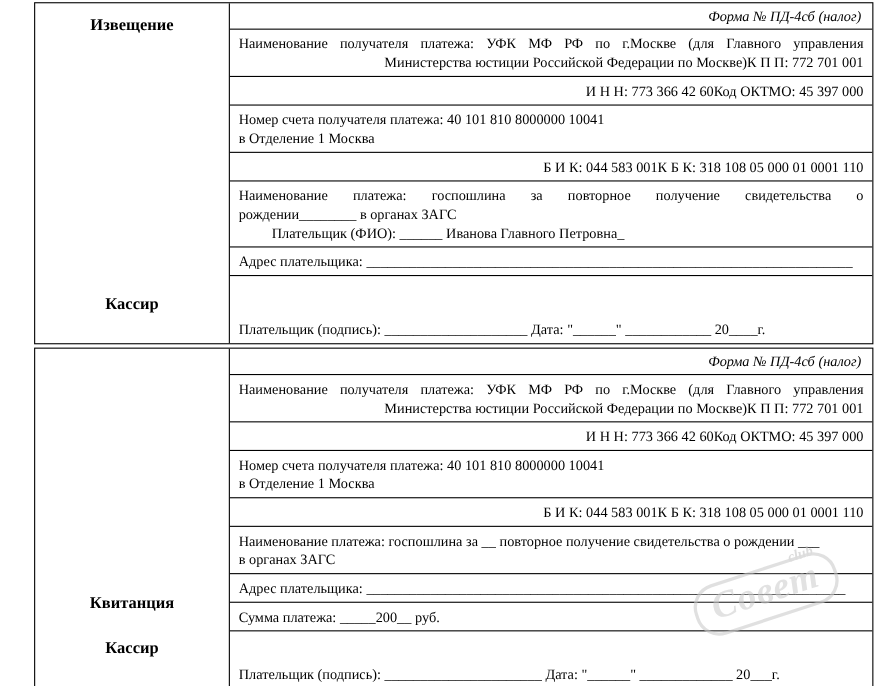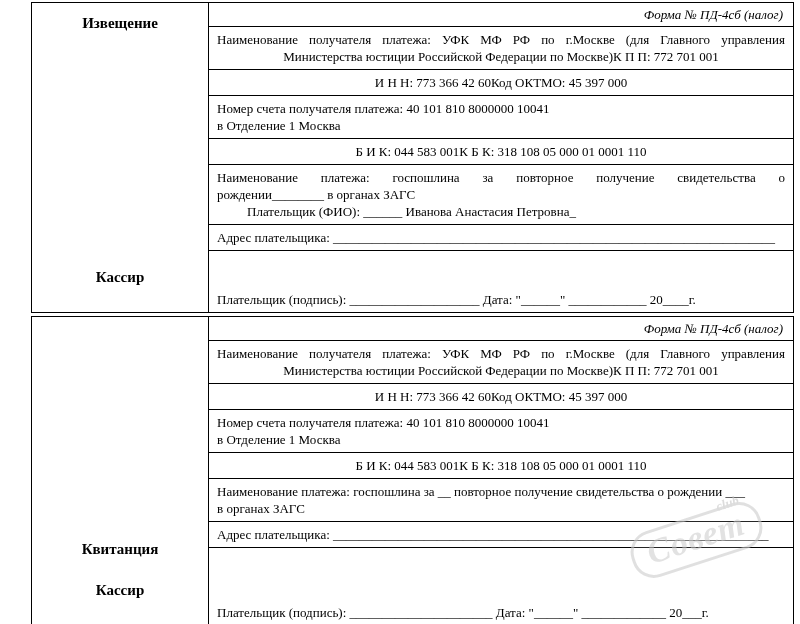--- a/index.html
+++ b/index.html
@@ -21,21 +21,21 @@
   .left .title{font-weight:bold;font-size:15px;}
   .left .spacer{flex:1;}
   .left .gap{height:24px;}
 
   .right{flex:1;display:flex;flex-direction:column;min-width:0;}
   .row{padding:4px 8px;border-bottom:1px solid #000;line-height:17px;}
   .row-formno{text-align:right;font-style:italic;padding:3px 10px;}
   .row-sig{margin-top:auto;border-bottom:none;}
   .nowrap{white-space:nowrap;overflow:hidden;}
   .b{font-weight:normal;}
-  .flexline{display:flex;justify-content:center;}
+  .flexline{display:flex;justify-content:flex-end;}
   .jl{text-align:justify;text-align-last:justify;}
   .indent{padding-left:30px;}
 
   .watermark{
     position:absolute;right:36px;top:516px;transform:rotate(-18deg);
     opacity:.6;pointer-events:none;
   }
   .wm-box{
     border:3px solid #cccccc;border-radius:22px;padding:0 14px 4px;
     position:relative;background:rgba(255,255,255,.25);
@@ -82,21 +82,21 @@
       </div>
 
       <div class="row flexline">
         <span><span class="b">Б И К:</span> <span>044 583 001</span></span>
         <span><span class="b">К Б К:</span> <span>318 108 05 000 01 0001 110</span></span>
       </div>
 
       <div class="row">
         <div class="jl"><span class="b">Наименование платежа:</span> <span>госпошлина за повторное получение свидетельства о</span></div>
         <div>рождении________ в органах ЗАГС</div>
-        <div class="indent nowrap"><span class="b">Плательщик (ФИО):</span> <span>______ Иванова Анастасия Петровна_</span></div>
+        <div class="indent nowrap"><span class="b">Плательщик (ФИО):</span> <span>______ Иванова Главного Петровна_</span></div>
       </div>
 
       <div class="row nowrap">
         <span class="b">Адрес плательщика:</span> <span>____________________________________________________________________</span>
       </div>
 
 
       <div class="row row-sig nowrap">
         <span class="b">Плательщик (подпись):</span> <span>____________________</span> <span class="b">Дата:</span> <span>"______" ____________</span> <span>20____г.</span>
       </div>
@@ -142,20 +142,23 @@
 
       <div class="row">
         <div class="nowrap"><span class="b">Наименование платежа:</span> <span>госпошлина за __ повторное получение свидетельства о рождении ___</span></div>
         <div>в органах ЗАГС</div>
       </div>
 
       <div class="row nowrap">
         <span class="b">Адрес плательщика:</span> <span>___________________________________________________________________</span>
       </div>
 
+      <div class="row nowrap">
+        <span class="b">Сумма платежа:</span> <span>_____200__</span> <span class="b">руб.</span>
+      </div>
 
       <div class="row row-sig nowrap">
         <span class="b">Плательщик (подпись):</span> <span>______________________</span> <span class="b">Дата:</span> <span>"______" _____________</span> <span>20___г.</span>
       </div>
 
     </div>
   </div>
 
 </div>
 

